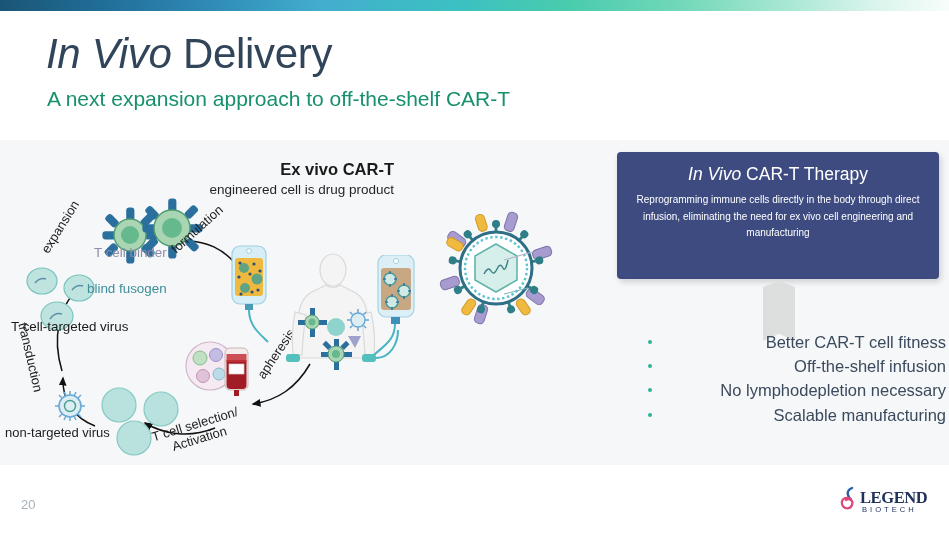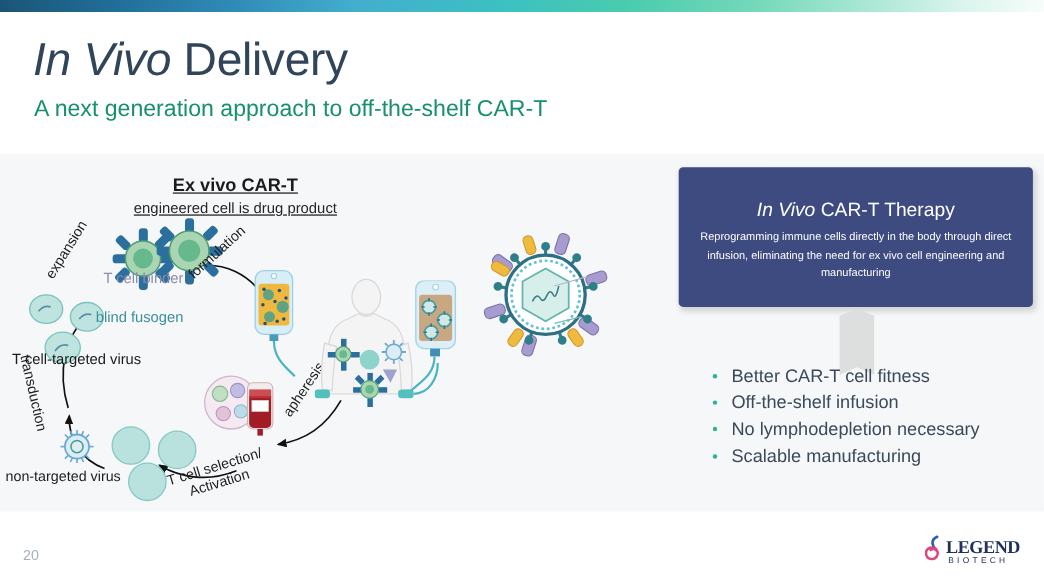--- a/index.html
+++ b/index.html
@@ -14,69 +14,69 @@
   
   .topbar{
     position:absolute; left:0; top:0; width:949px; height:11px;
     background:linear-gradient(to right,
       #1b5576 0%, #1f6c96 10%, #2f8ab6 22%, #43aece 34%,
       #3cc0c2 48%, #49ccad 60%, #73d8b9 72%, #a9e7d4 83%,
       #d9f4ec 92%, #f7fdfb 100%);
   }
 
   
-  .header{ position:absolute; left:0; top:11px; width:906px; height:129px; background:#ffffff; }
+  .header{ position:absolute; left:16px; top:11px; width:906px; height:129px; background:#ffffff; }
   .title{
     position:absolute; left:30px; top:19px;
     font-size:42px; font-weight:300; color:#31455a; letter-spacing:-0.3px;
     white-space:nowrap;
   }
   .title .ital{ font-style:italic; }
   .subtitle{
     position:absolute; left:31px; top:76px;
     font-size:21px; font-weight:400; color:#17906d; white-space:nowrap;
   }
 
   
   .panel{
     position:absolute; left:0; top:140px; width:949px; height:325px;
     background:#f6f7f8;
   }
 
   
-  .col-head{ position:absolute; text-align:center;text-decoration:underline; }
+  .col-head{ position:absolute; text-align:right; }
   .col-head .h{ font-size:16.5px; font-weight:bold; color:#1b1b1b; line-height:22px; }
   .col-head .h .ital{ font-style:italic; font-weight:bold;}
   .col-head .sub{ font-size:13.5px; font-weight:400; color:#262626; line-height:20px; }
   #head-exvivo{ left:34px; top:18px; width:360px; }
   #head-invivo{ left:362px; top:18px; width:274px; }
 
   
   .callout{
     position:absolute; left:617px; top:12px; width:322px; height:127px;
     background:#3d4b81; border-radius:4px;
     box-shadow:2px 3px 6px rgba(0,0,0,.16);
     padding:10px 13px 0 13px; text-align:center; color:#ffffff;
   }
-  .callout .c-title{ font-size:17.5px; line-height:25px; font-weight:400;margin-top:16px; }
+  .callout .c-title{ font-size:17.5px; line-height:25px; font-weight:400; }
   .callout .c-title .ital{ font-style:italic; }
   .callout .c-body{ font-size:10px; line-height:16.6px; margin-top:5px; }
 
   
   .chevron{
     position:absolute; left:763px; top:141px; width:32px; height:60px;
     background:#dddede;
     clip-path:polygon(0 6px, 50% 0, 100% 6px, 100% 100%, 50% 88%, 0 100%);
     filter:drop-shadow(1px 2px 2px rgba(0,0,0,.10));
   }
 
   
   .bullets{ position:absolute; left:646px; top:190px; width:300px; }
   .bullets li{ list-style:none; font-size:16.5px; line-height:24.2px; color:#3a4a5c;
-               position:relative; padding-left:19px; }
+               position:relative; padding-left:19px;text-align:right; }
   .bullets li .dot{
     position:absolute; left:2px; top:10px; width:4px; height:4px;
     border-radius:50%; background:#2bb39a;
   }
 
   
   .cycle{ position:absolute; left:0px; top:48px; width:420px; height:280px; }
   .cyc-label{ position:absolute; font-size:13px; color:#1d1d1d; white-space:nowrap;
               font-family:"Liberation Sans", sans-serif; }
   .lbl-expansion{ left:38px; top:60px; transform:rotate(-58deg); transform-origin:left top;}
@@ -101,21 +101,21 @@
   .logo .sub{ position:absolute; left:24px; top:20px; font-size:7.6px; font-weight:normal;
               color:#20325a; letter-spacing:3px; }
 </style>
 </head>
 <body>
 
 <div class="topbar"></div>
 
 <div class="header">
   <div class="title"><span class="ital">In Vivo</span><span> Delivery</span></div>
-  <div class="subtitle">A next generation approach to off-the-shelf CAR-T</div>
+  <div class="subtitle">A next expansion approach to off-the-shelf CAR-T</div>
 </div>
 
 <div class="panel">
 
   <div class="col-head" id="head-exvivo">
     <div class="h">Ex vivo CAR-T</div>
     <div class="sub">engineered cell is drug product</div>
   </div>
 
   <div class="cycle">

